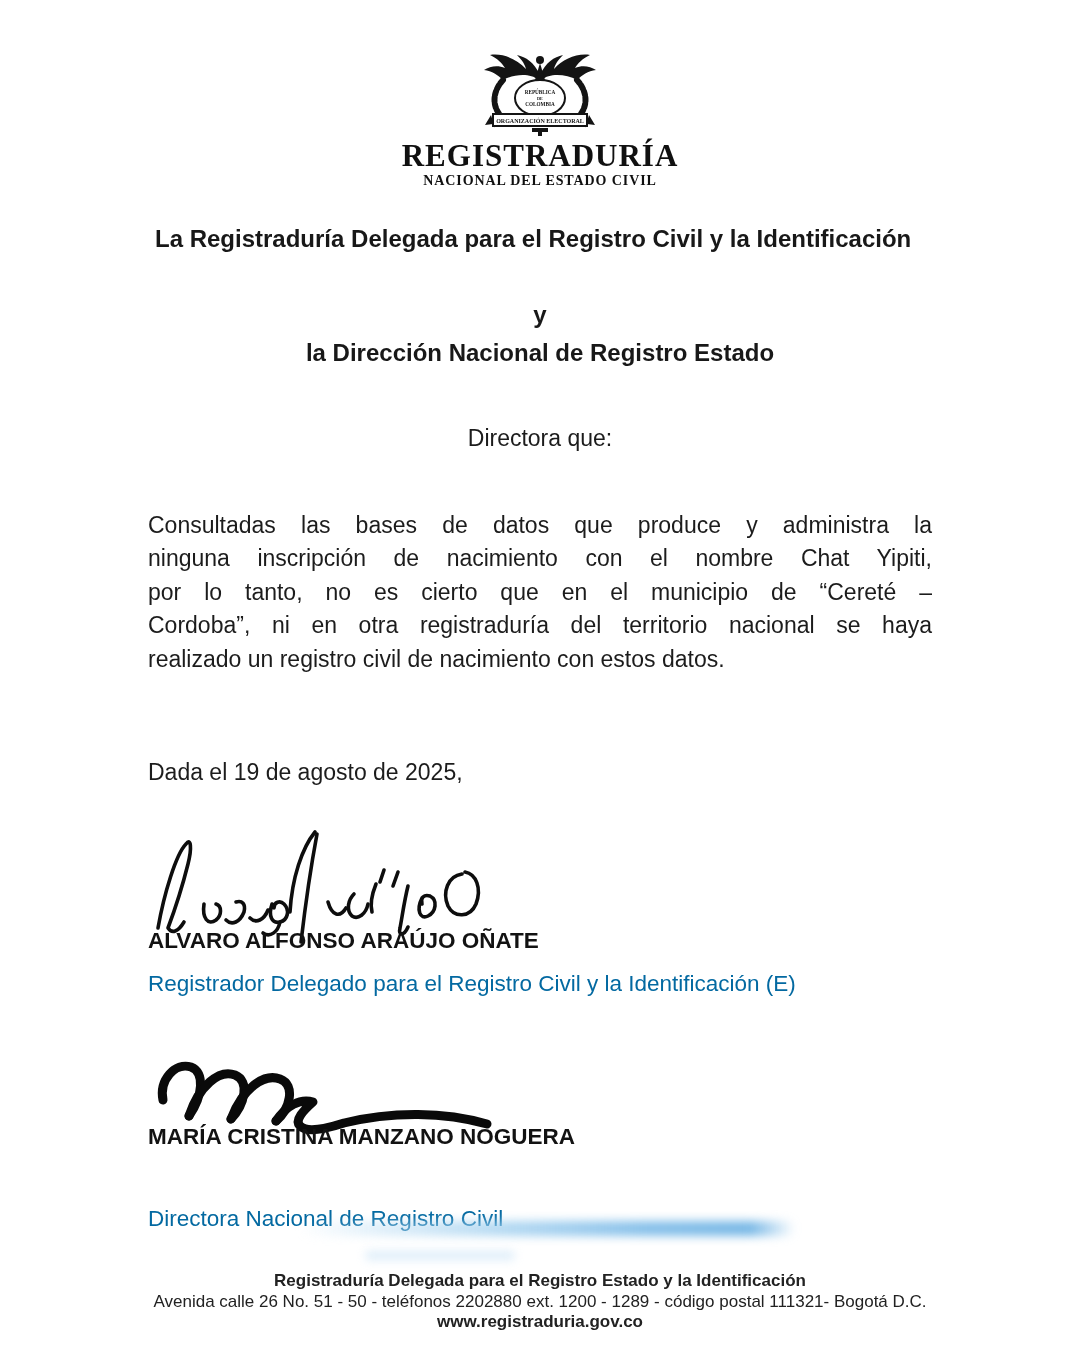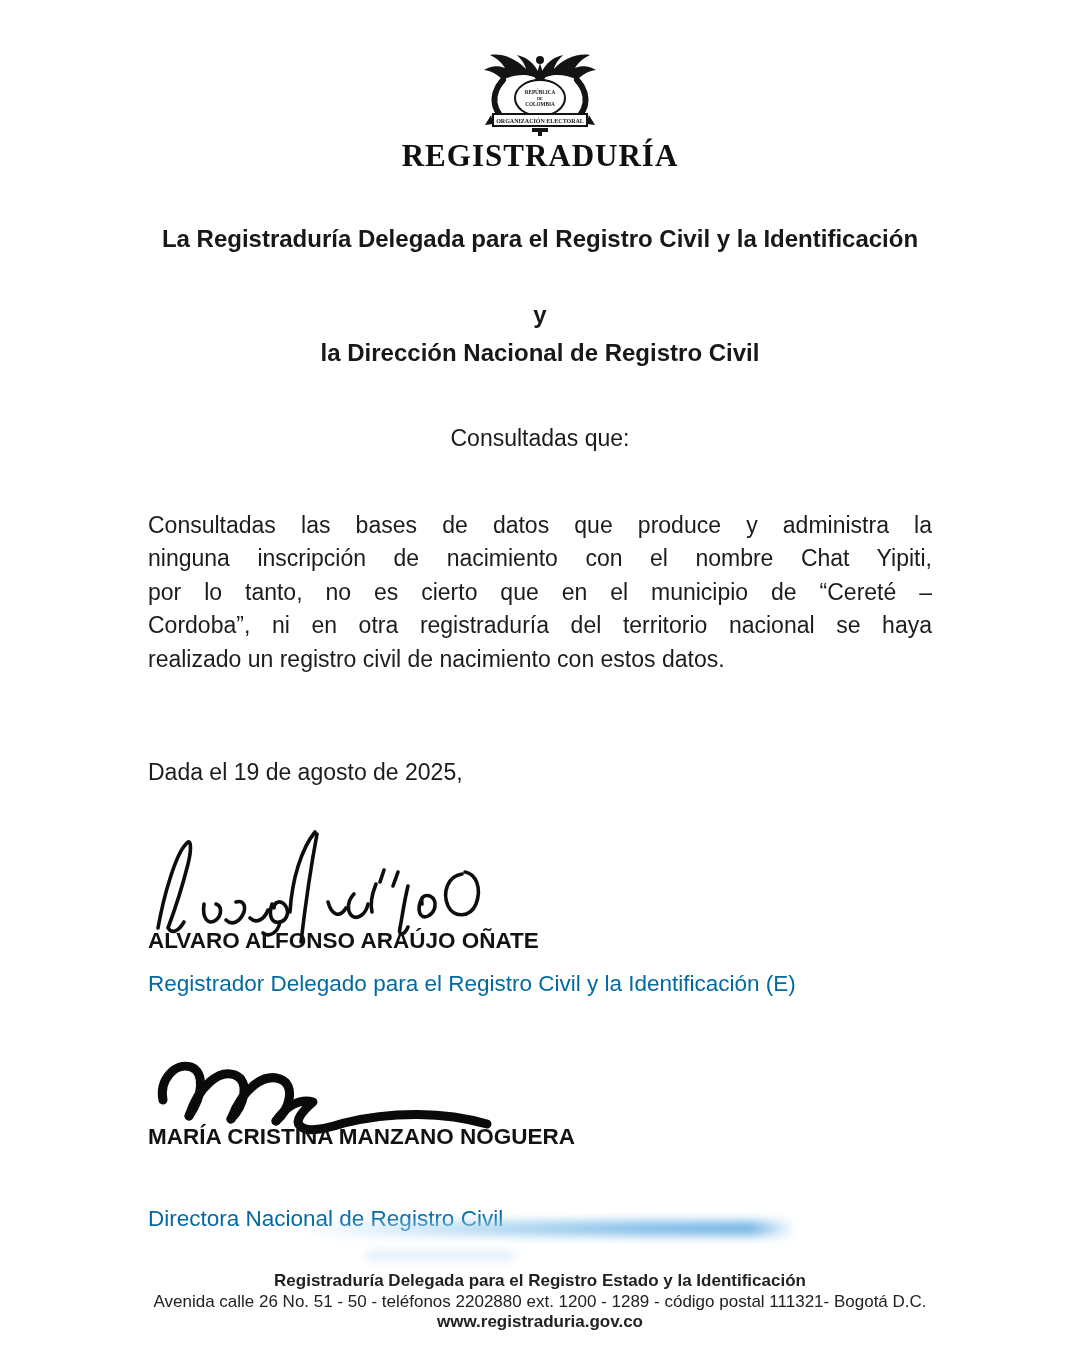--- a/index.html
+++ b/index.html
@@ -13,21 +13,21 @@
   .logo-title{
     font-family:"Liberation Serif",serif;font-weight:bold;font-size:31px;
     letter-spacing:1px;line-height:1.02;color:#101010;margin-top:0;
   }
   .logo-subtitle{
     font-family:"Liberation Serif",serif;font-weight:bold;font-size:14px;
     letter-spacing:.9px;color:#101010;margin-top:1px;
   }
   
   .title1{position:absolute;top:222px;left:50%;transform:translateX(-50%);
-    width:770px;text-align:center;font-size:24px;font-weight:bold;line-height:33px;margin:0;color:#181818;}
+    width:770px;text-align:left;font-size:24px;font-weight:bold;line-height:33px;margin:0;color:#181818;}
   .conj{position:absolute;top:301px;left:0;width:100%;text-align:center;
     font-size:24px;font-weight:bold;color:#181818;}
   .title2{position:absolute;top:339px;left:0;width:100%;text-align:center;
     font-size:24px;font-weight:bold;margin:0;color:#181818;}
   .certify{position:absolute;top:425px;left:0;width:100%;text-align:center;font-size:23px;}
   
   .body{position:absolute;top:509px;left:148px;width:784px;font-size:23px;line-height:33.4px;}
   .jline{text-align:justify;text-align-last:justify;white-space:normal;}
   .jline.last{text-align-last:left;}
   .dateline{position:absolute;top:759px;left:148px;font-size:23px;}
@@ -82,27 +82,28 @@
       <text x="63" y="50" text-anchor="middle" font-family="Liberation Serif,serif" font-weight="bold" font-size="4.2" fill="#141414">DE</text>
       <text x="63" y="56" text-anchor="middle" font-family="Liberation Serif,serif" font-weight="bold" font-size="5.2" fill="#141414">COLOMBIA</text>
 
       <path d="M14,65 L8,75 L16,74 L18,78 Z" fill="#141414"></path>
       <path d="M112,65 L118,75 L110,74 L108,78 Z" fill="#141414"></path>
       <rect x="16" y="64" width="94" height="12" fill="#ffffff" stroke="#141414" stroke-width="2"></rect>
       <text x="63" y="72.8" text-anchor="middle" font-family="Liberation Serif,serif" font-weight="bold" font-size="6" fill="#141414">ORGANIZACIÓN ELECTORAL</text>
       <path d="M55,78 h16 v4 h-6 v4 h-4 v-4 h-6 Z" fill="#141414"></path>
     </svg>
     <div class="logo-title">REGISTRADURÍA</div>
+    <div class="logo-subtitle">NACIONAL DEL ESTADO CIVIL</div>
   </header>
 
   <h1 class="title1">La Registraduría Delegada para el Registro Civil y la Identificación</h1>
   <div class="conj">y</div>
-  <h2 class="title2">la Dirección Nacional de Registro Civil</h2>
+  <h2 class="title2">la Dirección Nacional de Registro Estado</h2>
 
-  <div class="certify">Consultadas que:</div>
+  <div class="certify">Directora que:</div>
 
   <div class="body">
     <div class="jline">Consultadas las bases de datos que produce y administra la</div>
     <div class="jline">ninguna inscripción de nacimiento con el nombre Chat Yipiti,</div>
     <div class="jline">por lo tanto, no es cierto que en el municipio de “Cereté –</div>
     <div class="jline">Cordoba”, ni en otra registraduría del territorio nacional se haya</div>
     <div class="jline last">realizado un registro civil de nacimiento con estos datos.</div>
   </div>
 
   <div class="dateline">Dada el 19 de agosto de 2025,</div>

